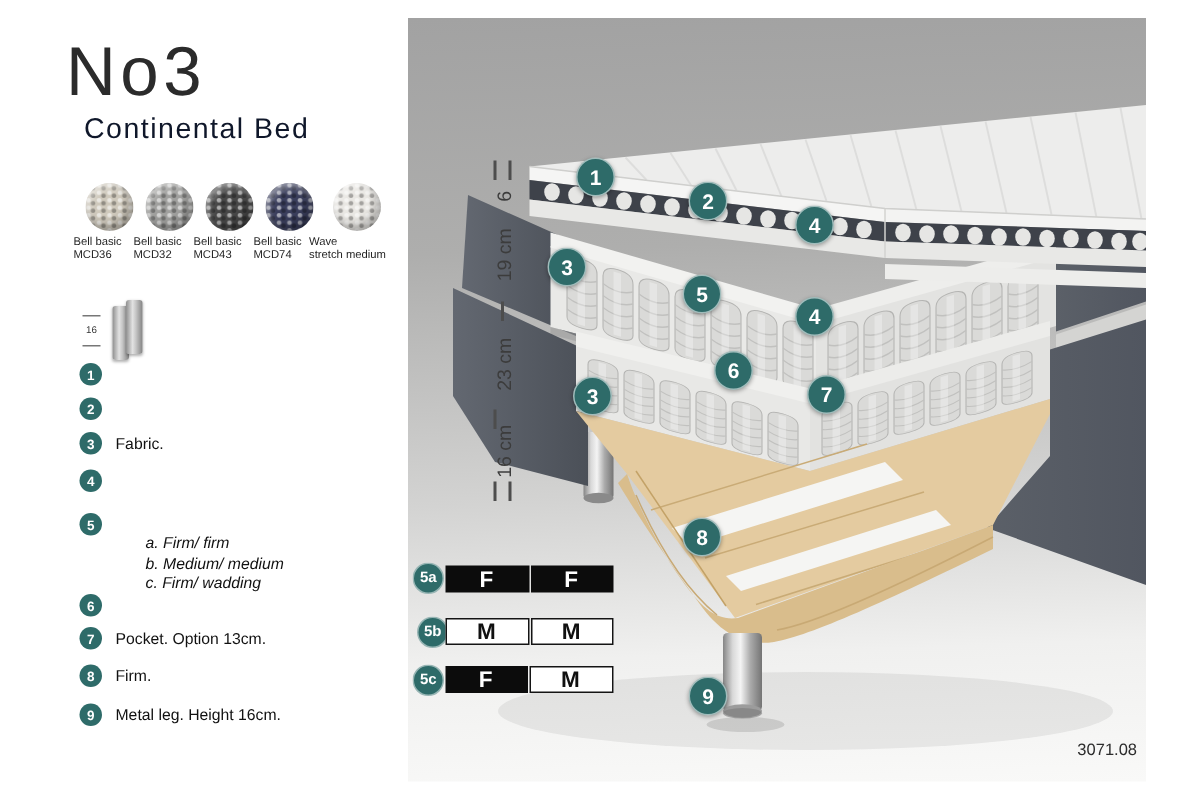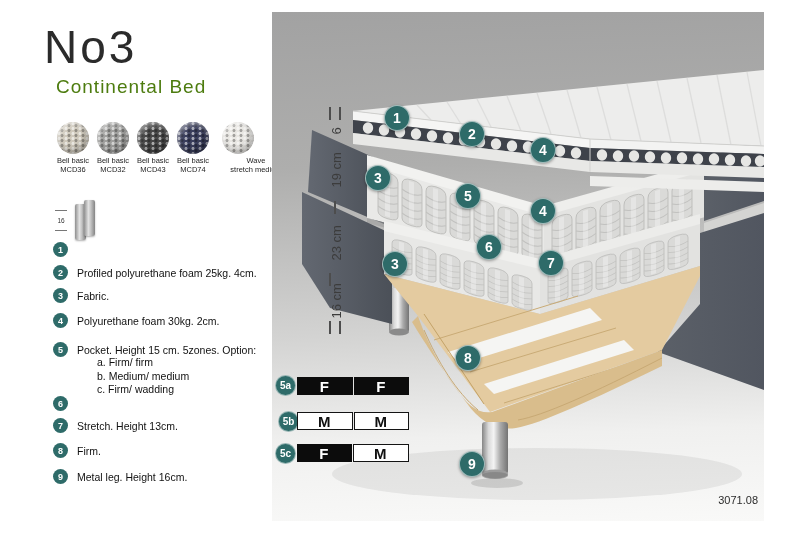--- a/index.html
+++ b/index.html
@@ -11,57 +11,57 @@
   }
   .abs{position:absolute;}
 
   
   .title{
     left:44px;top:20px;
     font-size:46px;font-weight:300;letter-spacing:3px;color:#2b2b2b;
   }
   .subtitle{
     left:56px;top:76px;
-    font-size:19px;font-weight:300;letter-spacing:1px;color:#4d7c0f;
+    font-size:19px;font-weight:300;letter-spacing:1px;color:#0f172a;
   }
 
   .swatch-circle{
     position:absolute;top:122px;width:32px;height:32px;border-radius:50%;
     box-shadow:inset -3px -4px 6px rgba(0,0,0,.28), inset 2px 3px 5px rgba(255,255,255,.45);
     background-image:
       radial-gradient(circle at 2px 1.5px, rgba(255,255,255,.55) 1.1px, transparent 1.9px),
       radial-gradient(circle at 5px 3.5px, rgba(0,0,0,.30) 1.1px, transparent 1.9px);
     background-size:7px 5px;
   }
   .sw0{background-color:#cfc9bc;}
   .sw1{background-color:#a0a09e;}
   .sw2{background-color:#474747;}
   .sw3{background-color:#3a3e5c;}
   .sw4{background-color:#e9e7e3;}
   .swatch-label{
     position:absolute;top:156px;width:48px;
-    font-size:7.5px;line-height:9px;text-align:center;color:#1f1f1f;
+    font-size:7.5px;line-height:9px;text-align:left;color:#1f1f1f;
   }
 
   .leg-icon{left:55px;top:198px;width:70px;height:52px;}
   .leg-dim{position:absolute;left:0;top:12px;width:12px;text-align:center;
     font-size:6.5px;color:#333;border-top:1px solid #777;border-bottom:1px solid #777;padding:6px 0;}
   .leg-cyl{position:absolute;width:11px;height:36px;border-radius:2px;
     background:linear-gradient(90deg,#8f8f8f,#e2e2e2 40%,#c6c6c6 60%,#848484);
     box-shadow:0 1px 2px rgba(0,0,0,.3);}
   .leg-cyl.c1{left:20px;top:6px;}
   .leg-cyl.c2{left:29px;top:2px;}
 
   .mat-row{position:absolute;left:53px;display:flex;align-items:center;gap:9px;white-space:nowrap;}
   .mat-badge{
     width:15px;height:15px;border-radius:50%;background:#2e6b69;color:#fff;
     font-size:9px;font-weight:bold;display:flex;align-items:center;justify-content:center;flex:0 0 auto;
   }
   .mat-text{font-size:10.5px;color:#111;}
-  .mat-options{position:absolute;left:97px;top:356px;font-size:10.5px;line-height:13.5px;color:#111;white-space:nowrap;}
+  .mat-options{position:absolute;left:97px;top:356px;font-size:10.5px;line-height:13.5px;color:#111;white-space:nowrap;font-style:italic;}
 
   
   .panel{
     left:272px;top:12px;width:492px;height:509px;overflow:hidden;
     background:linear-gradient(178deg,#a2a2a2 0%,#aeaead 30%,#d3d3d2 62%,#f0f0ef 82%,#f9f9f8 100%);
   }
   .panel svg{position:absolute;left:0;top:0;}
 
   .dim-tick{position:absolute;width:2px;height:13px;background:#4d4d4d;}
   .dim-label{
@@ -113,61 +113,58 @@
     <div>MCD32</div>
   </div>
 <div class="swatch-label" style="left:129px">
     <div>Bell basic</div>
     <div>MCD43</div>
   </div>
 <div class="swatch-label" style="left:169px">
     <div>Bell basic</div>
     <div>MCD74</div>
   </div>
-<div class="swatch-label" style="left:224px;width:64px">
+<div class="swatch-label" style="left:206px;width:64px">
     <div>Wave</div>
     <div>stretch medium</div>
   </div>
 
 <div class="abs leg-icon">
   <div class="leg-dim">16</div>
   <div class="leg-cyl c1"></div>
   <div class="leg-cyl c2"></div>
 </div>
 
 <div class="mat-row" style="top:242px">
   <span class="mat-badge">1</span>
 </div>
 <div class="mat-row" style="top:265px">
   <span class="mat-badge">2</span>
-  <span class="mat-text">Profiled polyurethane foam 25kg. 4cm.</span>
 </div>
 <div class="mat-row" style="top:288px">
   <span class="mat-badge">3</span>
   <span class="mat-text">Fabric.</span>
 </div>
 <div class="mat-row" style="top:313px">
   <span class="mat-badge">4</span>
-  <span class="mat-text">Polyurethane foam 30kg. 2cm.</span>
 </div>
 <div class="mat-row" style="top:342px">
   <span class="mat-badge">5</span>
-  <span class="mat-text">Pocket. Height 15 cm. 5zones. Option:</span>
 </div>
 <div class="mat-options">
   <div>a. Firm/ firm</div>
   <div>b. Medium/ medium</div>
   <div>c. Firm/ wadding</div>
 </div>
 <div class="mat-row" style="top:396px">
   <span class="mat-badge">6</span>
 </div>
 <div class="mat-row" style="top:418px">
   <span class="mat-badge">7</span>
-  <span class="mat-text">Stretch. Height 13cm.</span>
+  <span class="mat-text">Pocket. Option 13cm.</span>
 </div>
 <div class="mat-row" style="top:443px">
   <span class="mat-badge">8</span>
   <span class="mat-text">Firm.</span>
 </div>
 <div class="mat-row" style="top:469px">
   <span class="mat-badge">9</span>
   <span class="mat-text">Metal leg. Height 16cm.</span>
 </div>
 

